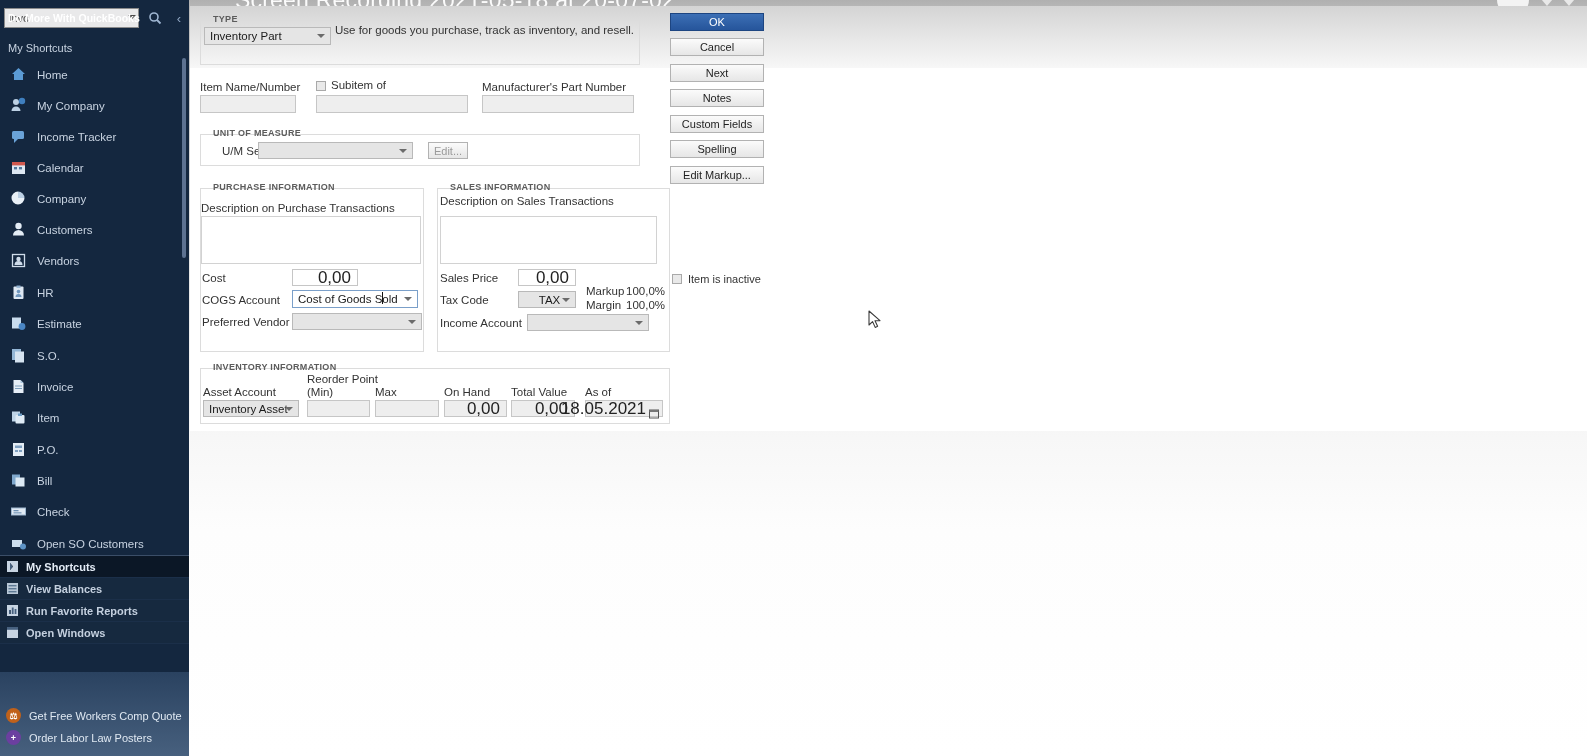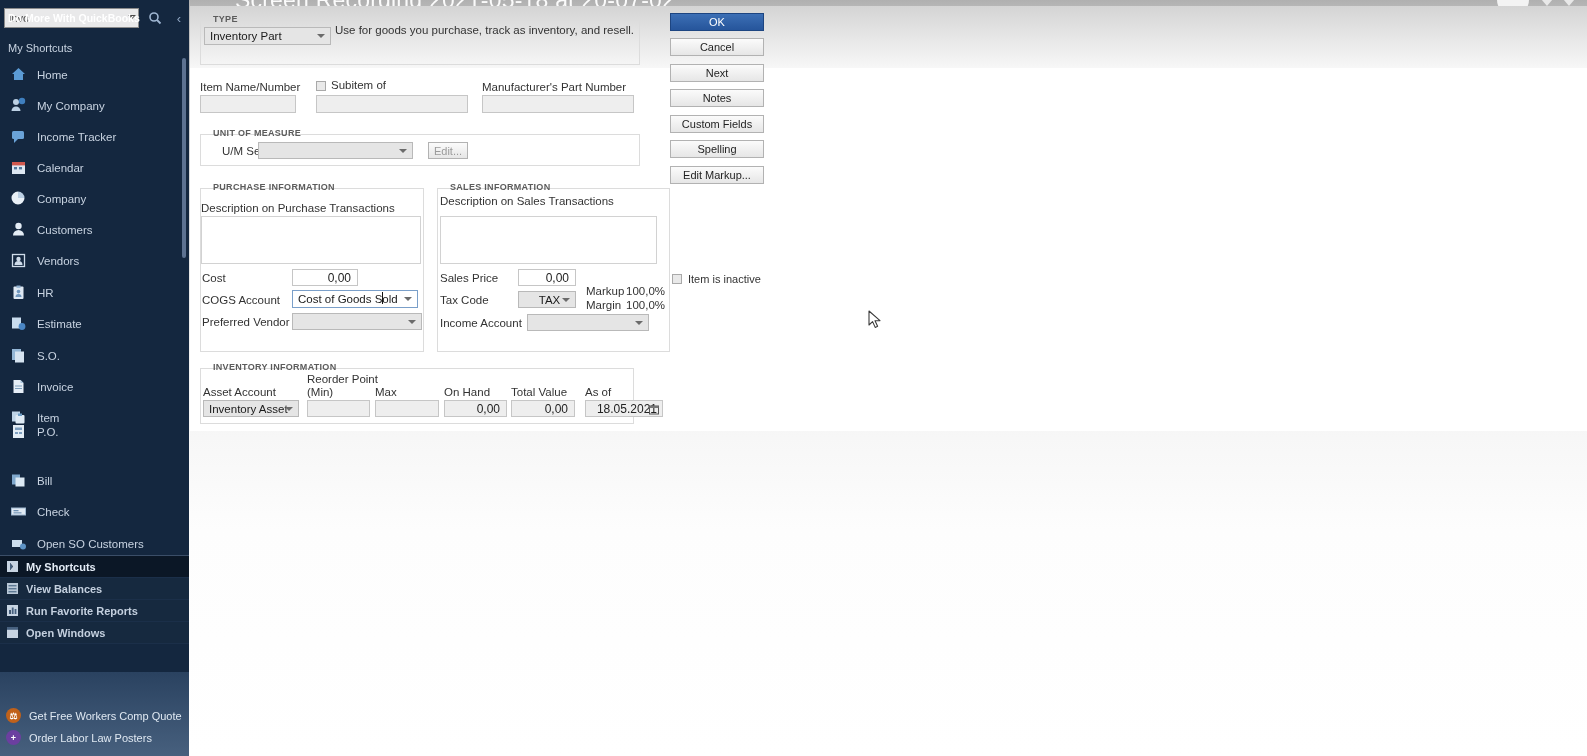--- a/index.html
+++ b/index.html
@@ -151,21 +151,21 @@
     letter-spacing: .3px;
   }
 
   .lbl {
     position: absolute; font-size: 11.5px; color: #333333;
     white-space: nowrap;
   }
   .fld {
     position: absolute; background: #eeeeee;
     border: 1px solid #c6c6c6;
-    font-size: 12px; color: #222; padding: 0 5px;
+    font-size: 17px; color: #222; padding: 0 16px;
     display: flex; align-items: center;
     font-family: "Liberation Sans", sans-serif;
   }
   .fld.white { background: #ffffff; }
   .fld.num { justify-content: flex-end; padding-right: 6px; }
   .combo {
     position: absolute; background: #e5e5e5;
     border: 1px solid #b9b9b9; font-size: 11.5px; color: #1a1a1a;
     display: flex; align-items: center; padding-left: 5px;
   }
@@ -356,21 +356,21 @@
   <div class="nav-item" style="top:402px">
     <span class="nav-ico">
       <svg width="17" height="17" viewBox="0 0 17 17">
           <rect x="2" y="2.5" width="8" height="10" fill="#bed4e8"></rect>
           <rect x="5.5" y="6" width="9" height="8.5" rx="1" fill="#dfebf6"></rect>
           <rect x="8" y="4.5" width="4" height="2.5" fill="#6f9ec6"></rect>
         </svg>
     </span>
     <span class="label">Item</span>
   </div>
-  <div class="nav-item" style="top:416px">
+  <div class="nav-item" style="top:434px">
     <span class="nav-ico">
       <svg width="17" height="17" viewBox="0 0 17 17">
           <rect x="3" y="2" width="11" height="13" fill="#e3ecf5"></rect>
           <rect x="5" y="4.5" width="7" height="2.5" fill="#7e9fc0"></rect>
           <rect x="5" y="9" width="3" height="2" fill="#7e9fc0"></rect>
           <rect x="9" y="9" width="3" height="2" fill="#7e9fc0"></rect>
         </svg>
     </span>
     <span class="label">P.O.</span>
   </div>
@@ -535,21 +535,21 @@
 <div class="lbl" style="left:626px; top:285px;">100,0%</div>
 <div class="lbl" style="left:586px; top:299px;">Margin</div>
 <div class="lbl" style="left:626px; top:299px;">100,0%</div>
 
 <div class="lbl" style="left:440px; top:317px;">Income Account</div>
 <div class="combo" style="left:527px; top:314px; width:122px; height:17px;">
   <span></span>
   <span class="combo-arrow"></span>
 </div>
 
-<div class="grp" style="left:200px; top:368px; width:434px; height:56px;">
+<div class="grp" style="left:200px; top:368px; width:470px; height:56px;">
   <span class="grp-legend">INVENTORY INFORMATION</span>
 </div>
 <div class="lbl" style="left:203px; top:386px;">Asset Account</div>
 <div class="combo" style="left:203px; top:400px; width:96px; height:17px;">
   <span>Inventory Asset</span>
   <span class="combo-arrow"></span>
 </div>
 
 <div class="lbl" style="left:307px; top:373px;">Reorder Point</div>
 <div class="lbl" style="left:307px; top:386px;">(Min)</div>

